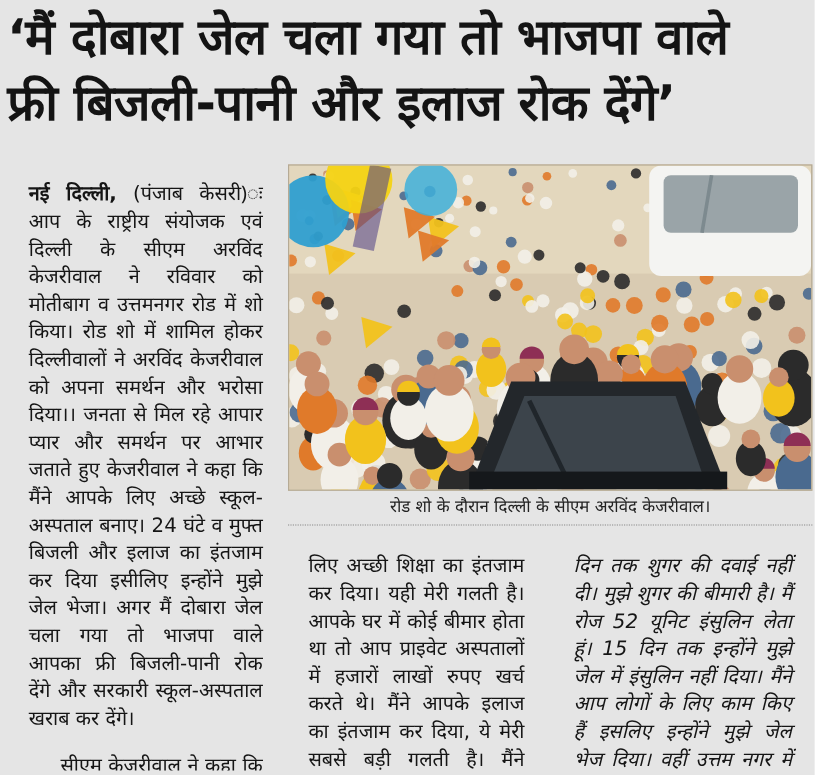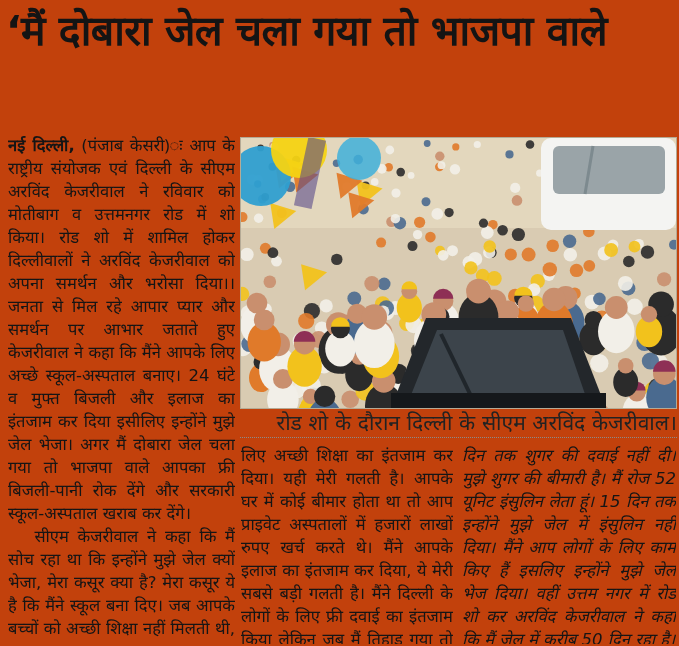--- a/index.html
+++ b/index.html
@@ -1,65 +1,66 @@
 <!DOCTYPE html>
 <html lang="hi"><head>
 <meta charset="utf-8">
 <style>
   html,body{margin:0;padding:0;background:#ffffff;}
   #page{
     position:relative;
     width:679px;height:646px;
-    background:#c2410c;
+    background:#e5e5e5;
     font-family:"DejaVu Sans","Liberation Sans",sans-serif;
     color:#1a1a1a;
     overflow:hidden;
   }
   
   #headline{
     position:absolute;left:6px;top:4px;width:668px;
     font-weight:bold;color:#141414;
     font-size:41px;line-height:55px;
     letter-spacing:-0.5px;
   }
   
   .bodycol{
     position:absolute;
     font-size:16.5px;line-height:23px;
     text-align:justify;color:#151515;
     overflow:hidden;
   }
-  .bodycol p{margin:0;}
+  .bodycol p{margin:16px;}
   .bodycol p.indented{text-indent:1.6em;}
   #col1{left:8px;top:134px;width:227px;height:508px;}
   #col2{left:241px;top:444px;width:212px;height:200px;}
   #col3{left:462px;top:444px;width:214px;height:200px;font-style:italic;}
   .dateline{font-weight:bold;}
   
   #photo{
     position:absolute;left:240px;top:137px;width:437px;height:272px;
     border:1px solid #b5aa95;box-sizing:border-box;
     overflow:hidden;background:#d9cbb2;
   }
   #photo svg{display:block;}
   #caption{
     position:absolute;left:240px;top:410px;width:437px;height:28px;
-    text-align:right;font-size:21px;line-height:26px;color:#222;
+    text-align:center;font-size:14px;line-height:26px;color:#222;
     border-bottom:1px dotted #8a8a8a;
     box-sizing:border-box;
     white-space:nowrap;overflow:hidden;
   }
 </style>
 </head>
 <body>
 
 <div id="page">
 
   <div id="headline">
     <div>‘मैं दोबारा जेल चला गया तो भाजपा वाले</div>
+    <div>फ्री बिजली-पानी और इलाज रोक देंगे’</div>
   </div>
 
   <div id="col1" class="bodycol">
     <p><span class="dateline">नई दिल्ली,</span><span> (पंजाब केसरी)ः </span><span>आप के राष्ट्रीय संयोजक एवं दिल्ली के सीएम अरविंद केजरीवाल ने रविवार को मोतीबाग व उत्तमनगर रोड में शो किया। रोड शो में शामिल होकर दिल्लीवालों ने अरविंद केजरीवाल को अपना समर्थन और भरोसा दिया।। जनता से मिल रहे आपार प्यार और समर्थन पर आभार जताते हुए केजरीवाल ने कहा कि मैंने आपके लिए अच्छे स्कूल-अस्पताल बनाए। 24 घंटे व मुफ्त बिजली और इलाज का इंतजाम कर दिया इसीलिए इन्होंने मुझे जेल भेजा। अगर मैं दोबारा जेल चला गया तो भाजपा वाले आपका फ्री बिजली-पानी रोक देंगे और सरकारी स्कूल-अस्पताल खराब कर देंगे।</span></p>
     <p class="indented">सीएम केजरीवाल ने कहा कि मैं सोच रहा था कि इन्होंने मुझे जेल क्यों भेजा, मेरा कसूर क्या है? मेरा कसूर ये है कि मैंने स्कूल बना दिए। जब आपके बच्चों को अच्छी शिक्षा नहीं मिलती थी, तो मैंने आपके बच्चों के</p>
   </div>
 
   <div id="photo">
     <svg id="crowdsvg" width="435" height="270" viewBox="0 0 435 270">
         <rect x="0" y="0" width="435" height="270" fill="#d9cbb2"></rect>

